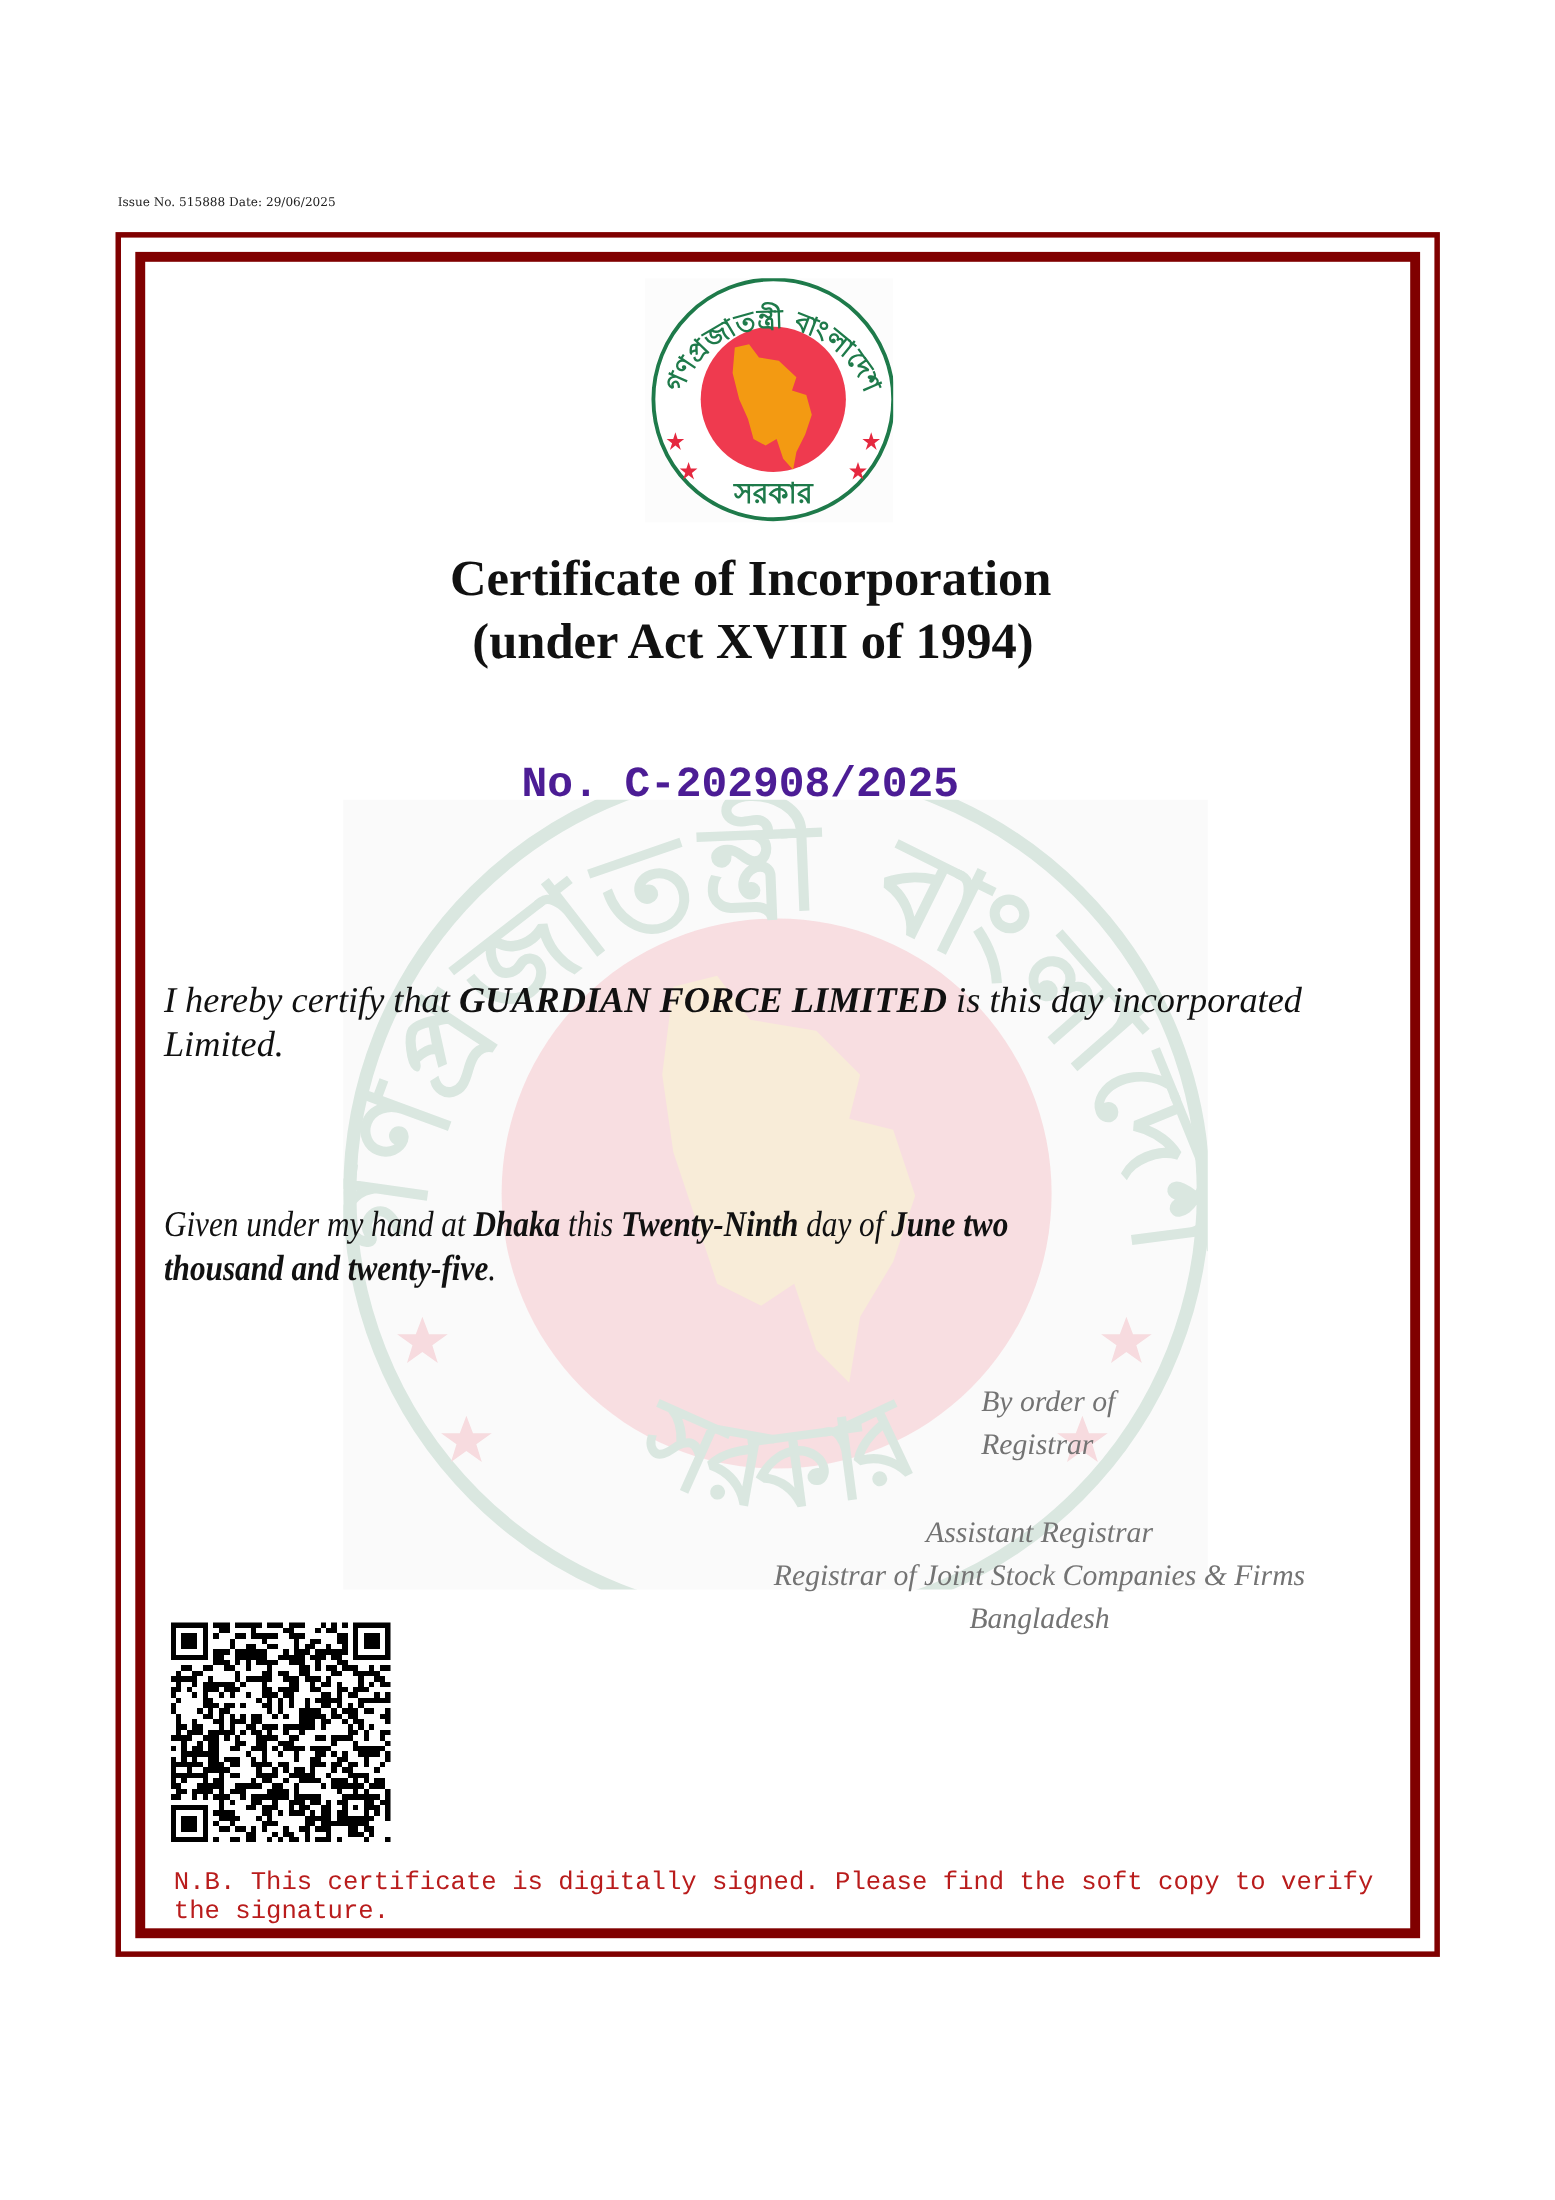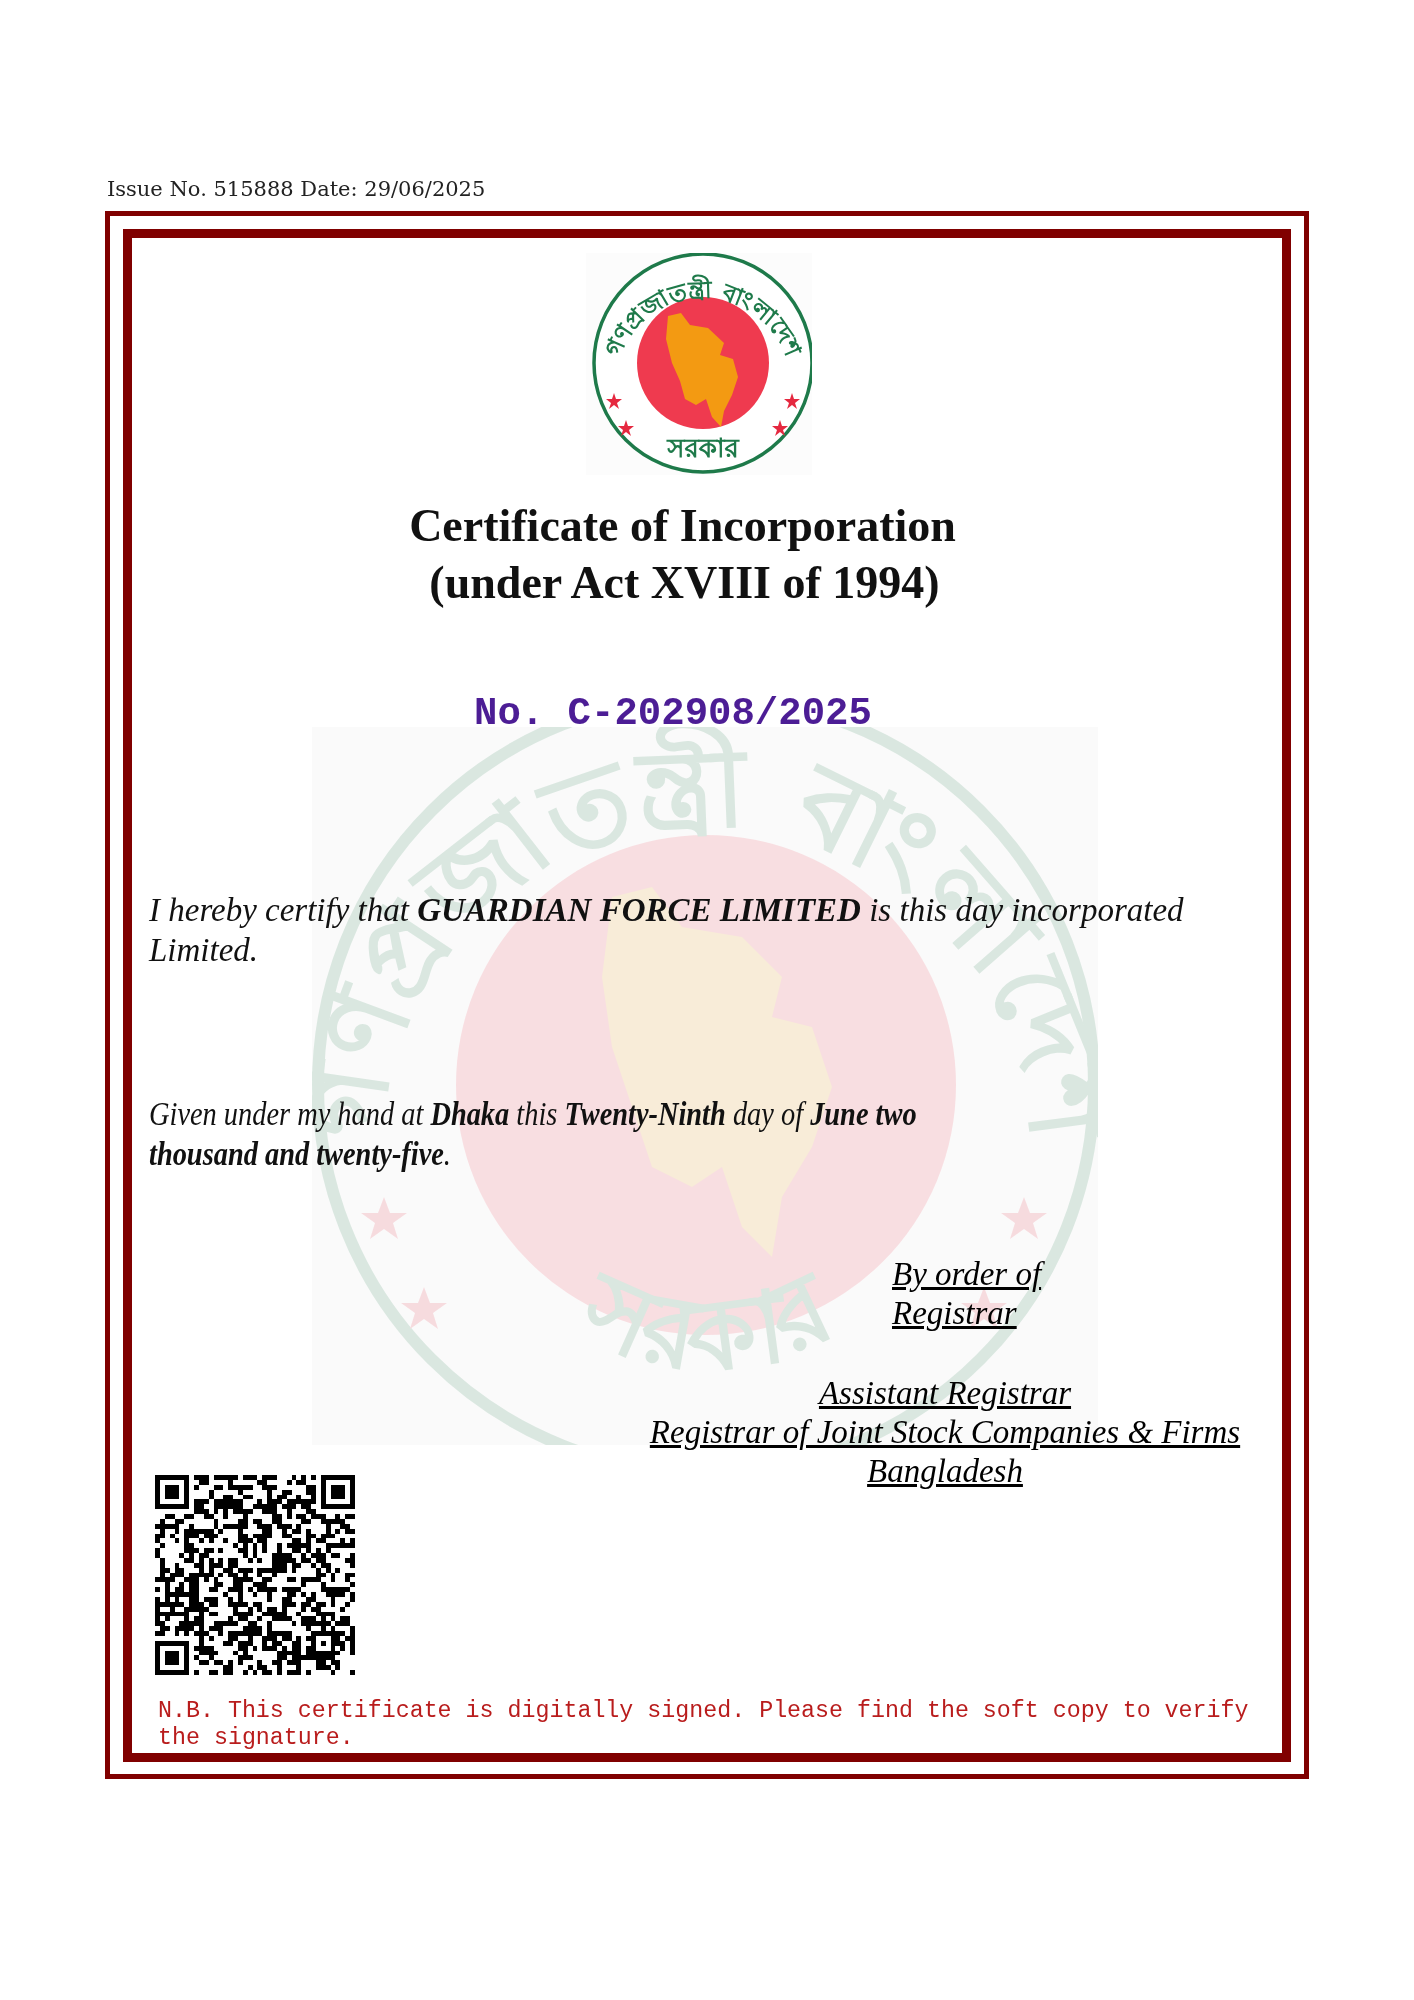--- a/index.html
+++ b/index.html
@@ -1,21 +1,21 @@
 <!DOCTYPE html>
 <html><head>
   <meta charset="utf-8">
   <style>
     html, body { margin: 0; padding: 0; background: #ffffff; }
     body { width: 1414px; height: 2000px; position: relative; overflow: hidden; color: #111; }
     .abs { position: absolute; }
 
     .issue-line {
       left: 107px; top: 177px;
-      font-family: "DejaVu Serif", serif; font-size: 21px; color: #222;
+      font-family: "DejaVu Serif", serif; font-size: 11px; color: #222;
       white-space: nowrap;
     }
 
     .border-outer {
       left: 105px; top: 211px; width: 1204px; height: 1568px;
       border: 5px solid #800000; box-sizing: border-box;
     }
     .border-inner {
       left: 123px; top: 229px; width: 1168px; height: 1533px;
       border: 9px solid #800000; box-sizing: border-box;
@@ -52,21 +52,21 @@
     .para1 .line { white-space: nowrap; display: block; }
     .para2 {
       left: 149px; top: 1094px; width: 1145px;
       transform-origin: left top; transform: scaleX(0.86);
       width: 1330px;
     }
     .para2 .line { white-space: nowrap; display: block; }
 
     .sig {
       font-family: "Liberation Serif", serif; font-style: italic;
-      font-size: 33px; line-height: 39px; color: #000000; white-space: nowrap; text-decoration: underline;
+      font-size: 27px; line-height: 39px; color: #737373; white-space: nowrap;
     }
     .sig-order { left: 892px; top: 1255px; }
     .sig-office { left: 600px; width: 690px; top: 1374px; text-align: center; }
     .sig-office .line { display: block; }
 
     .qr { left: 155px; top: 1475px; width: 200px; height: 200px; }
     .qr svg { width: 100%; height: 100%; display: block; }
 
     .nb {
       left: 158px; top: 1698px; width: 1120px;

